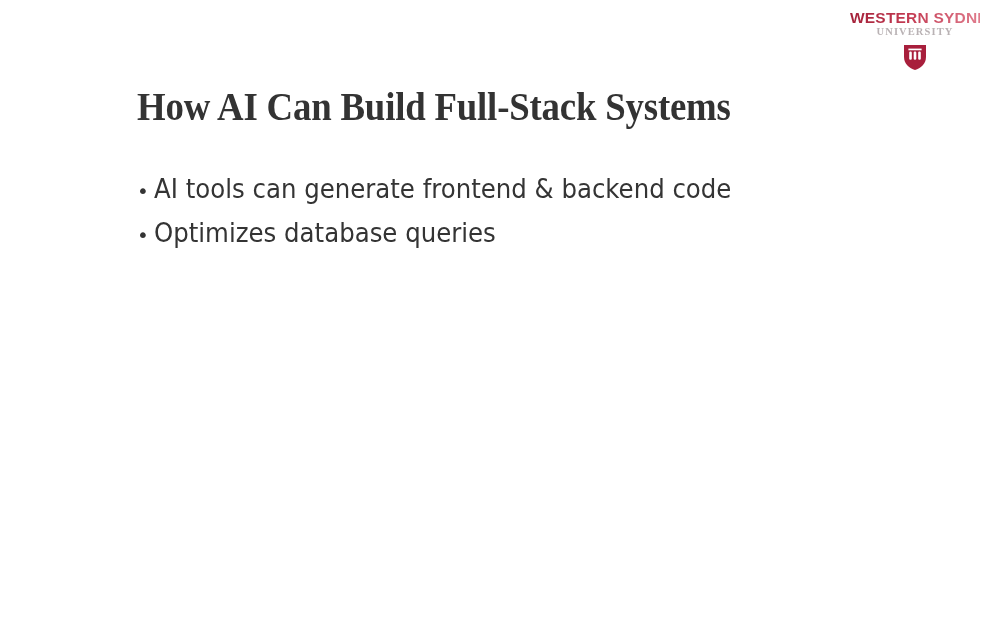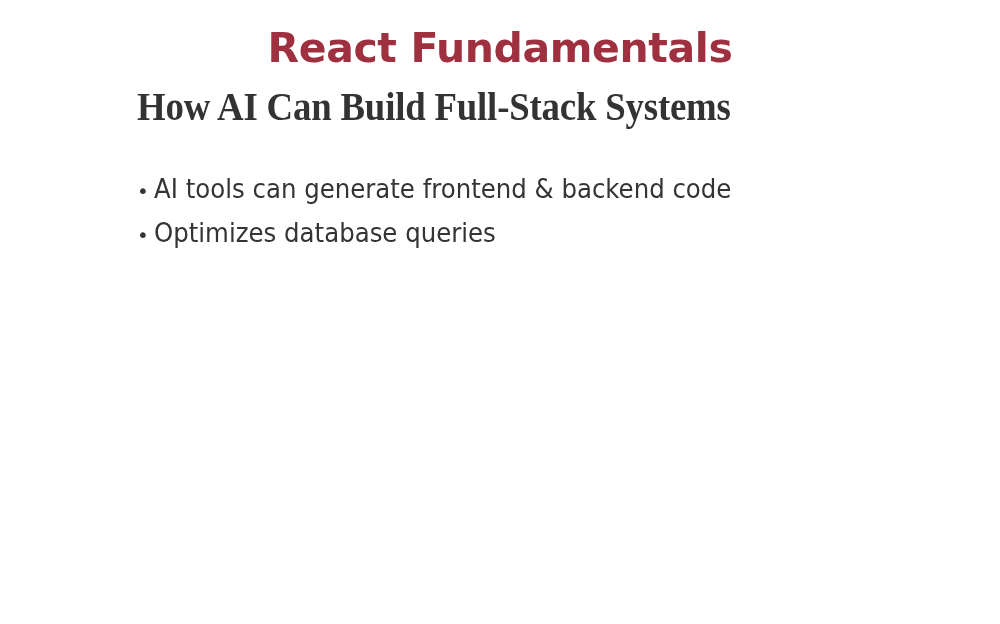--- a/index.html
+++ b/index.html
@@ -120,22 +120,34 @@
     flex: 0 1 auto;
     transform: scaleX(0.94);
     transform-origin: left center;
   }
 </style>
 </head>
 <body>
 
 <div class="slide">
 
+  <div class="logo">
+    <div class="logo-wordmark">WESTERN SYDNEY</div>
+    <div class="logo-subword">UNIVERSITY</div>
+    <div class="logo-shield-wrap">
+      <svg class="logo-shield" width="26" height="28" viewBox="0 0 26 28">
+        <path d="M2 2 H24 V14 C24 21 18.5 25.2 13 27 C7.5 25.2 2 21 2 14 Z" fill="#a81f3c"></path>
+        <rect x="7.2" y="8.6" width="2.6" height="8.2" rx="1.1" fill="#ffffff"></rect>
+        <rect x="11.7" y="8.6" width="2.6" height="8.2" rx="1.1" fill="#ffffff"></rect>
+        <rect x="16.2" y="8.6" width="2.6" height="8.2" rx="1.1" fill="#ffffff"></rect>
+        <rect x="6.4" y="5.6" width="13.2" height="1.7" fill="#ffffff"></rect>
+      </svg>
+    </div>
+  </div>
 
-  <div class="title">React Fundamentals</div>
 
   <div class="subtitle">How AI Can Build Full-Stack Systems</div>
 
   <div class="bullets">
     <div class="bullet-row">
       <span class="bullet-mark">•</span>
       <span class="bullet-text">AI tools can generate frontend &amp; backend code</span>
     </div>
     <div class="bullet-row">
       <span class="bullet-mark">•</span>

